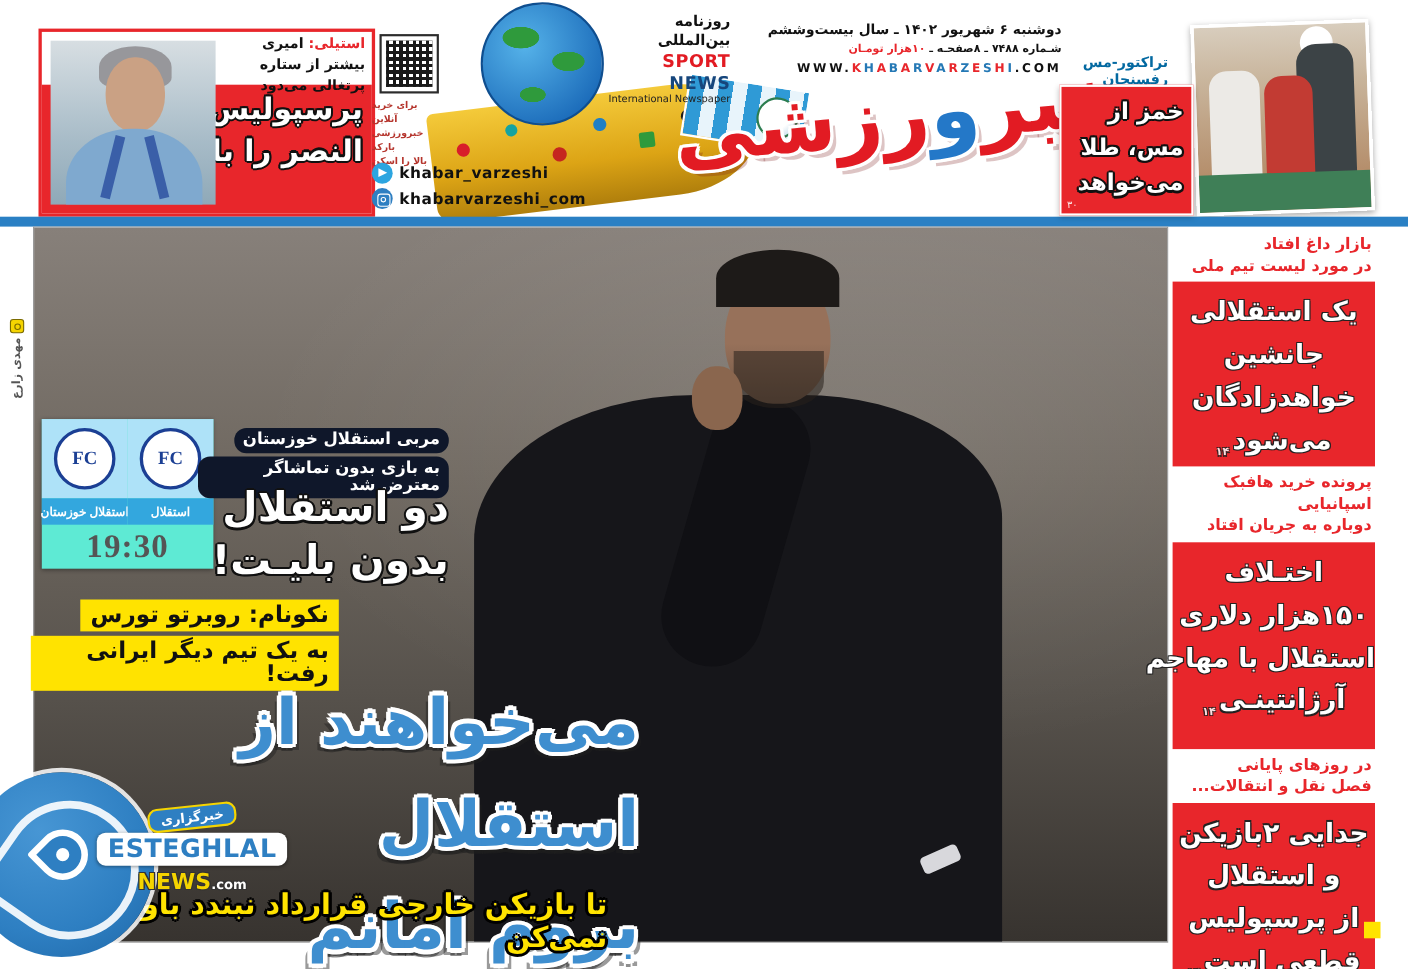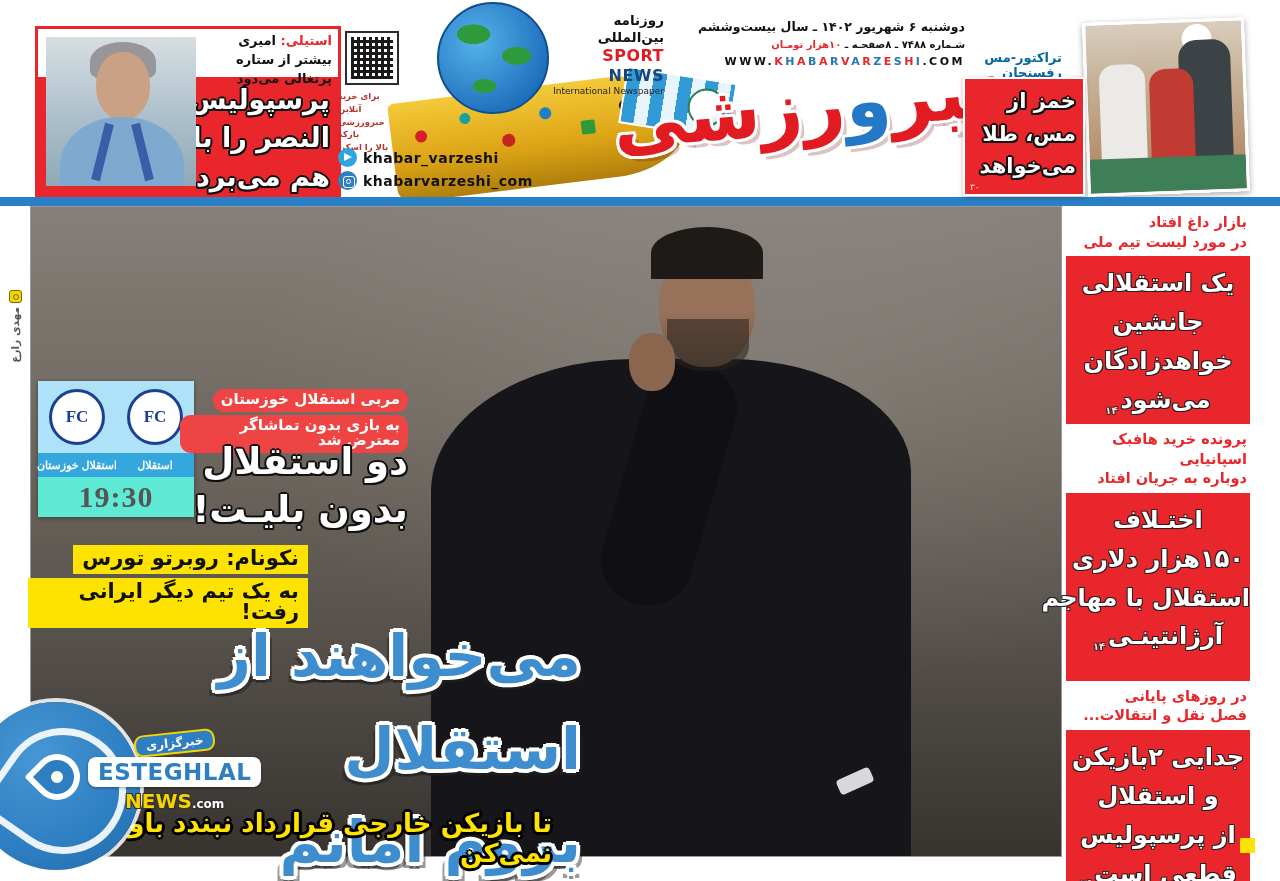--- a/index.html
+++ b/index.html
@@ -137,21 +137,21 @@
   .logo-circle .inner { position:absolute; left:50%; top:50%; transform:translate(-50%,-50%);
     color:#1b3f94; font-size:17px; font-weight:bold; }
   .matchbox .labels { display:flex; height:24px; }
   .matchbox .lab { width:50%; background:#33a7de; color:#fff; font-weight:bold; font-size:11px;
     display:flex; align-items:center; justify-content:center; white-space:nowrap; }
   .matchbox .timebar { height:40px; display:flex; align-items:center; justify-content:center;
     font-size:30px; font-weight:bold; color:#555; letter-spacing:1px; }
 
   
   .match-kicker { left:180px; top:389px; width:228px; text-align:right; line-height:1; }
-  .match-kicker span { display:inline-block; background:#ef4444; color:#fff; font-size:15px; font-weight:bold;
+  .match-kicker span { display:inline-block; background:#0f172a; color:#fff; font-size:15px; font-weight:bold;
     padding:3px 8px 5px; margin-bottom:3px;border-radius:11px; }
   .match-headline { left:150px; top:438px; width:258px; text-align:right; font-size:37px; font-weight:bold; line-height:1.3; }
 
   
   .yellow-story { left:28px; top:545px; width:280px; text-align:right; line-height:1; }
   .yellow-story span { display:inline-block; background:#ffe300; color:#111; font-size:21px; font-weight:bold;
     padding:3px 9px 5px; margin-bottom:4px; }
 
   
   .main-headline { left:25px; top:610px; width:556px; text-align:right; font-size:58px; font-weight:800; line-height:1.6; }
@@ -194,21 +194,20 @@
 <body>
 
 <div class="page">
 
   <section class="abs box-left">
     <div class="redblock"></div>
     <p class="kicker-left rtl"><span class="red">استیلی:</span><span> امیری بیشتر از ستاره پرتغالی می‌دود</span></p>
     <div class="hl-left t-wb rtl">
       <div>پرسپولیس</div>
       <div>النصر را با رونالدو</div>
-      <div>هم می‌برد</div>
     </div>
     <div class="photo-estili">
       <div class="estili-hair"></div>
       <div class="estili-face"></div>
       <div class="estili-torso"></div>
       <div class="estili-lan1"></div>
       <div class="estili-lan2"></div>
     </div>
   </section>
 

